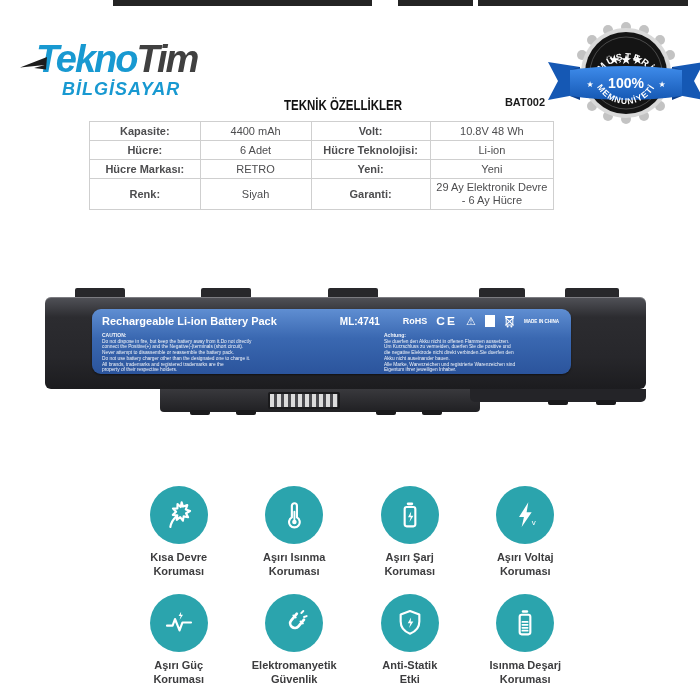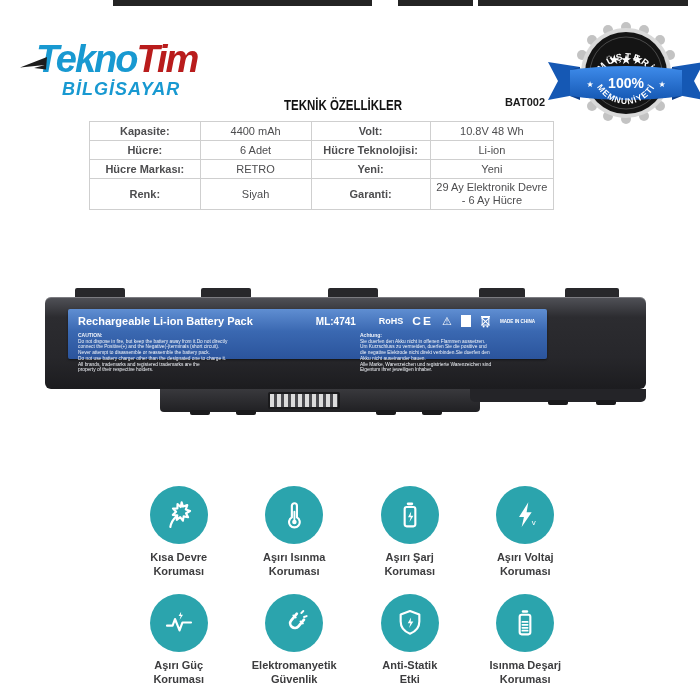--- a/index.html
+++ b/index.html
@@ -5,21 +5,21 @@
   * { margin:0; padding:0; box-sizing:border-box; }
   html,body { width:700px; height:700px; background:#ffffff; font-family:"Liberation Sans", sans-serif; overflow:hidden; }
 
   
   .top-seg { position:absolute; top:0; height:6px; background:#242424; }
 
   
   #logo { position:absolute; left:18px; top:38px; width:240px; }
   .logo-line { font-style:italic; font-weight:bold; font-size:38px; letter-spacing:-2px; white-space:nowrap; }
   .logo-tekno { color:#1899d1; }
-  .logo-tim { color:#b91c1c; }
+  .logo-tim { color:#404040; }
   .logo-sub { font-style:italic; font-weight:bold; font-size:18px; letter-spacing:1px; color:#1899d1; margin-left:44px; margin-top:-2px; }
   .logo-arrow { position:absolute; left:0px; top:16px; }
 
   
   #badge { position:absolute; left:542px; top:18px; }
 
   
   .hdr-title { position:absolute; top:97px; left:268px; width:150px; text-align:center;
                font-weight:bold; font-size:14px; color:#111; transform:scaleX(.82); letter-spacing:0px; }
   .hdr-code  { position:absolute; top:96px; left:480px; width:90px; text-align:center;
@@ -32,21 +32,21 @@
   #spec td.lbl { font-weight:bold; }
   #spec tr.tall td { height:31px; }
   #spec col.c1{width:124px;} #spec col.c2{width:127px;} #spec col.c3{width:132px;} #spec col.c4{width:140px;}
 
   
   #battery { position:absolute; left:40px; top:284px; width:612px; height:140px; }
   .bat-tab { position:absolute; top:4px; height:12px; background:#28282b; border-radius:2px 2px 0 0; }
   .bat-body { position:absolute; left:5px; top:13px; width:601px; height:92px; border-radius:6px;
               background:linear-gradient(180deg,#515258 0%,#2c2c30 22%,#27272b 65%,#1c1c1f 100%);
               box-shadow:inset 0 1px 0 rgba(255,255,255,.25); }
-  .bat-label { position:absolute; left:28px; top:25px; width:479px; height:50px; border-radius:2px;
+  .bat-label { position:absolute; left:52px; top:25px; width:479px; height:65px; border-radius:9px;
                background:linear-gradient(180deg,#5f8ed2 0%,#3a68b1 45%,#2b549c 100%);
                box-shadow:0 1px 2px rgba(0,0,0,.5); color:#fff; }
   .bat-label-head { display:flex; align-items:center; gap:9px; padding:5px 8px 1px 10px; }
   .bl-title { font-weight:bold; font-size:11px; white-space:nowrap; flex:0 0 auto; }
   .bl-model { font-weight:bold; font-size:10px; margin-left:54px; }
   .bl-rohs  { font-weight:bold; font-size:9px; margin-left:14px; }
   .bl-ce    { font-size:12px; font-weight:bold; letter-spacing:2px; transform:scaleY(.9); }
   .bl-warn  { font-size:11px; line-height:11px; }
   .bl-square{ width:10px; height:12px; background:#fff; }
   .bl-made  { font-size:4.6px; font-weight:bold; white-space:nowrap; }

